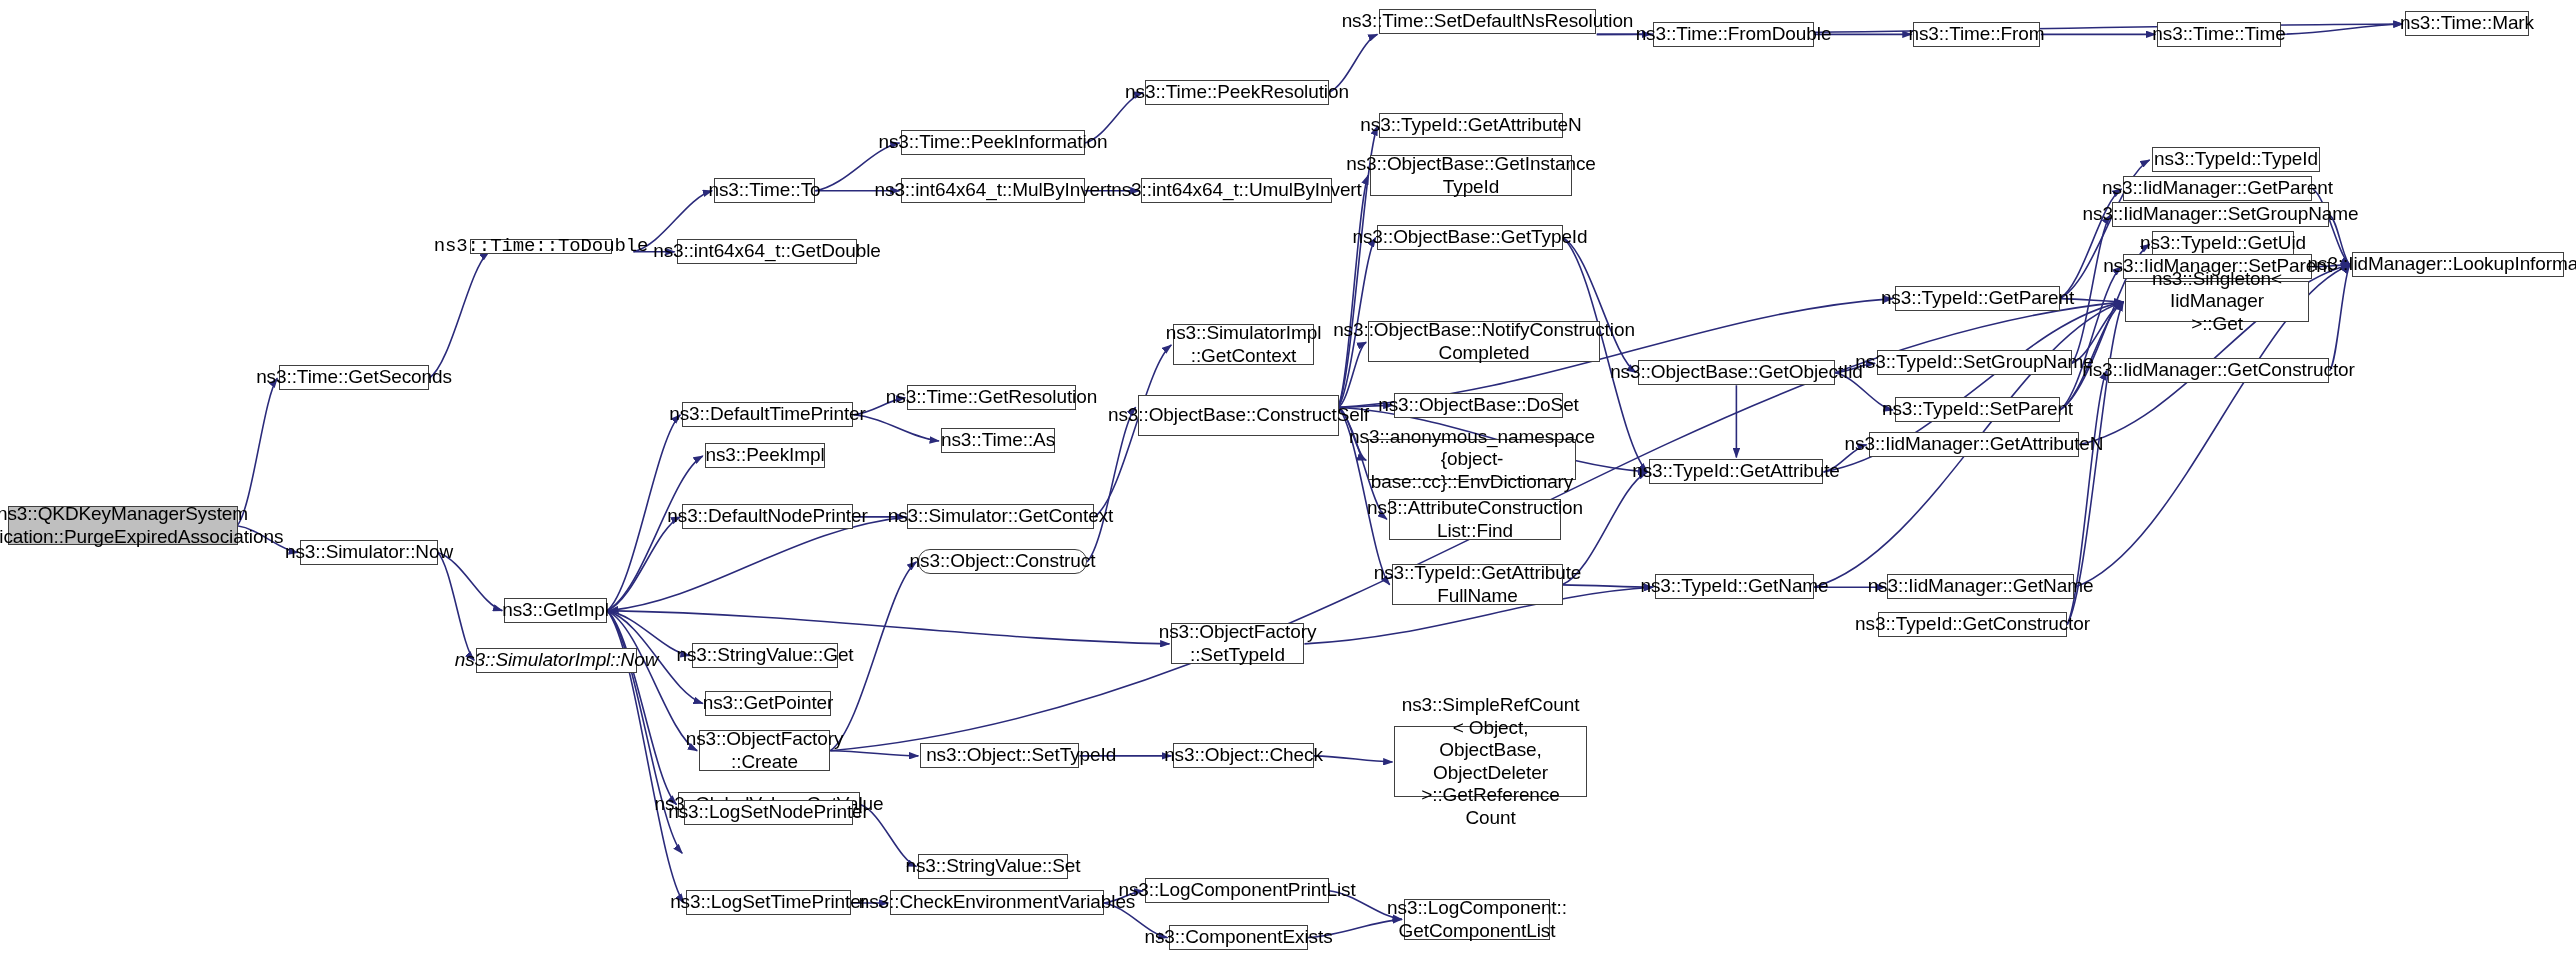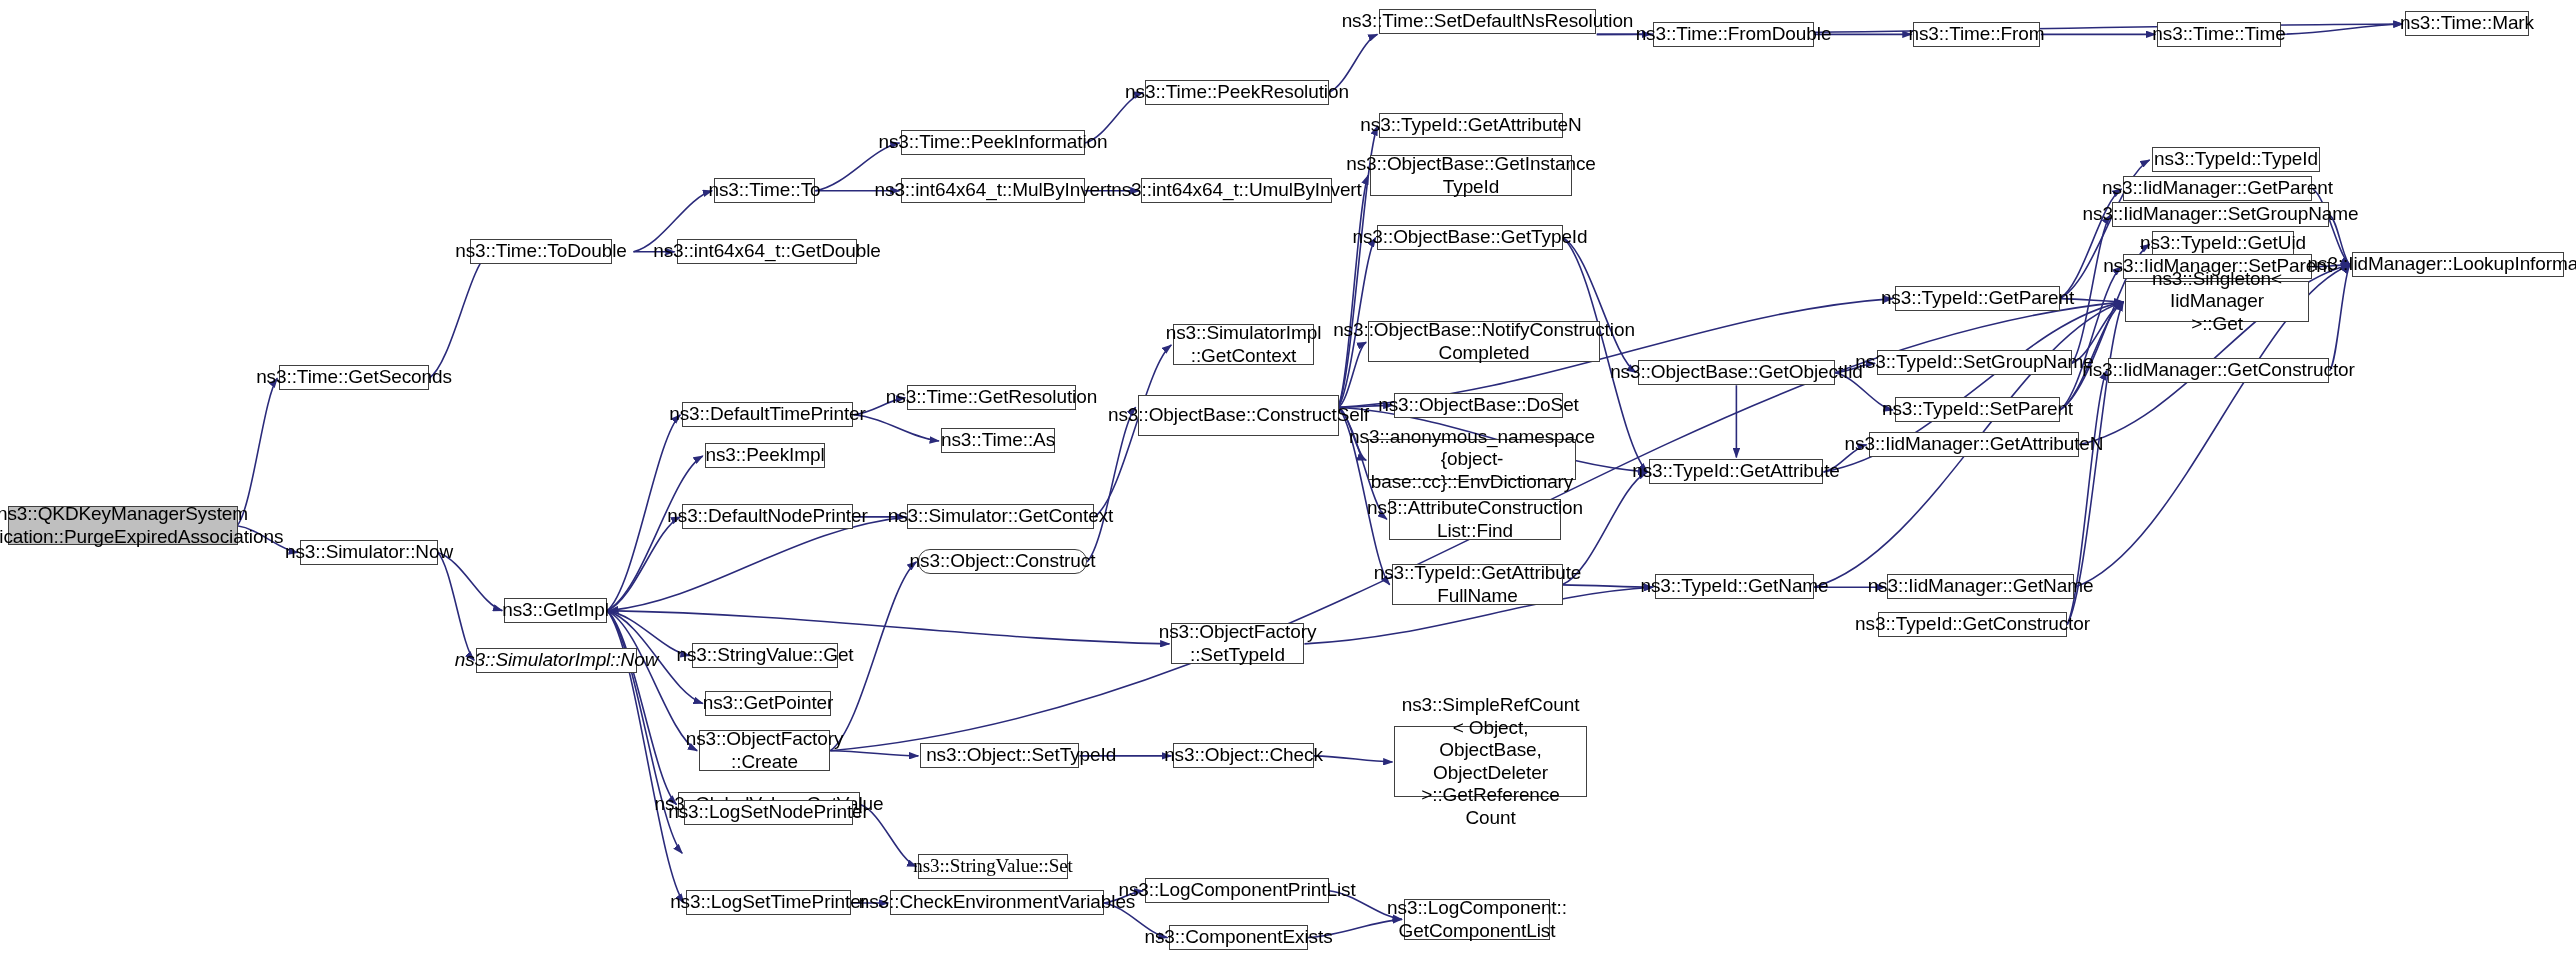--- a/index.html
+++ b/index.html
@@ -148,21 +148,21 @@
         <path d="M2214,626.5 C2325.72,586.8 2408.04,322.2 2508,282.5" fill="none" stroke="#2a2a7a" stroke-width="1.7" marker-end="url(#arrow)"></path>
         <path d="M2486,395.5 C2494.36,387.8725 2500.52,290.1275 2508,282.5" fill="none" stroke="#2a2a7a" stroke-width="1.7" marker-end="url(#arrow)"></path>
         <path d="M2218,474.5 C2328.2,451.46 2409.4,305.54 2508,282.5" fill="none" stroke="#2a2a7a" stroke-width="1.7" marker-end="url(#arrow)"></path>
       </g>
   </svg>
   <div id="node-layer">
       <div class="gnode root" style="left: 7.5px; top: 506px; width: 230px; height: 39px;">ns3::QKDKeyManagerSystem
 Application::PurgeExpiredAssociations</div>
       <div class="gnode" style="left: 300px; top: 540px; width: 138px; height: 25px;">ns3::Simulator::Now</div>
       <div class="gnode" style="left: 279px; top: 365px; width: 150px; height: 25px;">ns3::Time::GetSeconds</div>
-      <div class="gnode" style="left: 470px; top: 239px; width: 142px; height: 25px;">ns3::Time::ToDouble</div>
+      <div class="gnode" style="left: 470px; top: 239px; width: 142px; height: 15px; font-family: Liberation Mono, monospace;">ns3::Time::ToDouble</div>
       <div class="gnode" style="left: 677px; top: 239px; width: 180px; height: 25px;">ns3::int64x64_t::GetDouble</div>
       <div class="gnode" style="left: 714px; top: 178px; width: 101px; height: 25px;">ns3::Time::To</div>
       <div class="gnode" style="left: 901px; top: 130px; width: 184px; height: 25px;">ns3::Time::PeekInformation</div>
       <div class="gnode" style="left: 1145px; top: 80px; width: 184px; height: 25px;">ns3::Time::PeekResolution</div>
       <div class="gnode" style="left: 901px; top: 178px; width: 184px; height: 25px;">ns3::int64x64_t::MulByInvert</div>
       <div class="gnode" style="left: 1141px; top: 178px; width: 191px; height: 25px;">ns3::int64x64_t::UmulByInvert</div>
       <div class="gnode" style="left: 1379px; top: 9px; width: 217px; height: 25px;">ns3::Time::SetDefaultNsResolution</div>
       <div class="gnode" style="left: 1653px; top: 21.6px; width: 161px; height: 25px;">ns3::Time::FromDouble</div>
       <div class="gnode" style="left: 1913px; top: 21.6px; width: 127px; height: 25px;">ns3::Time::From</div>
       <div class="gnode" style="left: 2157px; top: 21.6px; width: 124px; height: 25px;">ns3::Time::Time</div>
@@ -218,21 +218,21 @@
       <div class="gnode" style="left: 684px; top: 800px; width: 169px; height: 25px;">ns3::LogSetNodePrinter</div>
       <div class="gnode" style="left: 686px; top: 890px; width: 165px; height: 25px;">ns3::LogSetTimePrinter</div>
       <div class="gnode" style="left: 1171px; top: 623px; width: 133px; height: 41px;">ns3::ObjectFactory
 ::SetTypeId</div>
       <div class="gnode" style="left: 920px; top: 743px; width: 159px; height: 25px; padding-left: 48px;">ns3::Object::SetTypeId</div>
       <div class="gnode" style="left: 1173px; top: 743px; width: 141px; height: 25px;">ns3::Object::Check</div>
       <div class="gnode" style="left: 1394px; top: 726px; width: 193px; height: 71px;">ns3::SimpleRefCount
 &lt; Object, ObjectBase,
 ObjectDeleter &gt;::GetReference
 Count</div>
-      <div class="gnode" style="left: 918px; top: 854px; width: 150px; height: 25px; font-family: Liberation Serif, serif;">ns3::StringValue::Set</div>
+      <div class="gnode" style="left: 918px; top: 854px; width: 150px; height: 25px;">ns3::StringValue::Set</div>
       <div class="gnode" style="left: 890px; top: 890px; width: 214px; height: 25px;">ns3::CheckEnvironmentVariables</div>
       <div class="gnode" style="left: 1145px; top: 878px; width: 184px; height: 25px;">ns3::LogComponentPrintList</div>
       <div class="gnode" style="left: 1169px; top: 925px; width: 139px; height: 25px;">ns3::ComponentExists</div>
       <div class="gnode" style="left: 1404px; top: 899px; width: 146px; height: 41px;">ns3::LogComponent::
 GetComponentList</div>
     </div>
 </div>
 
 
 </body></html>

